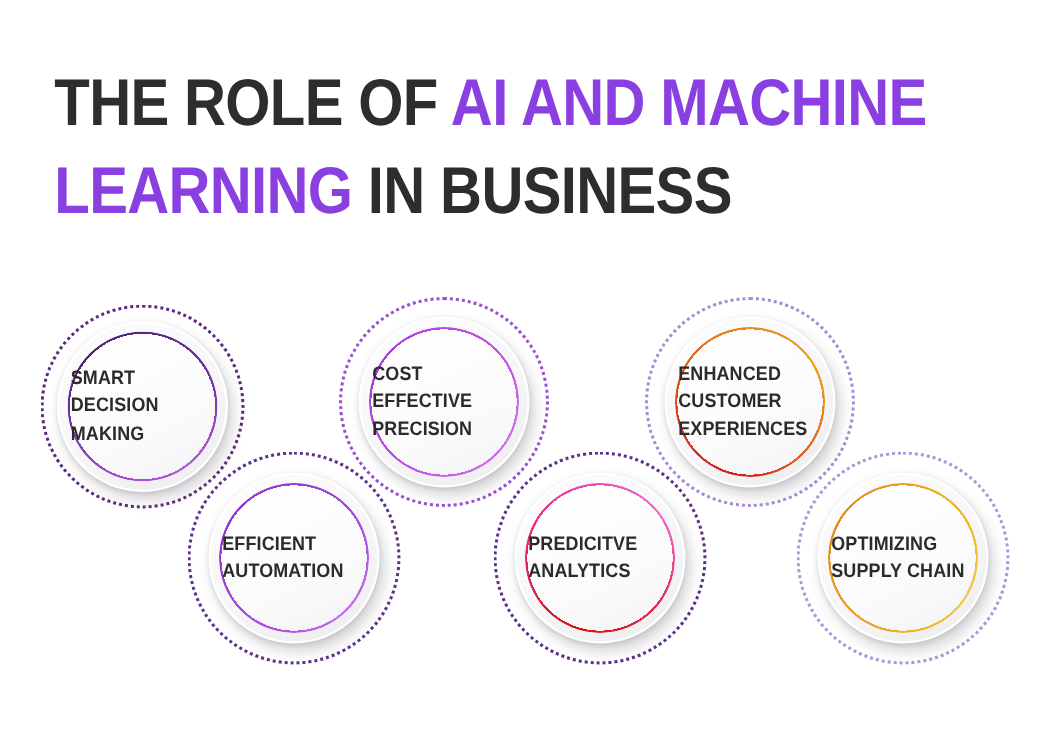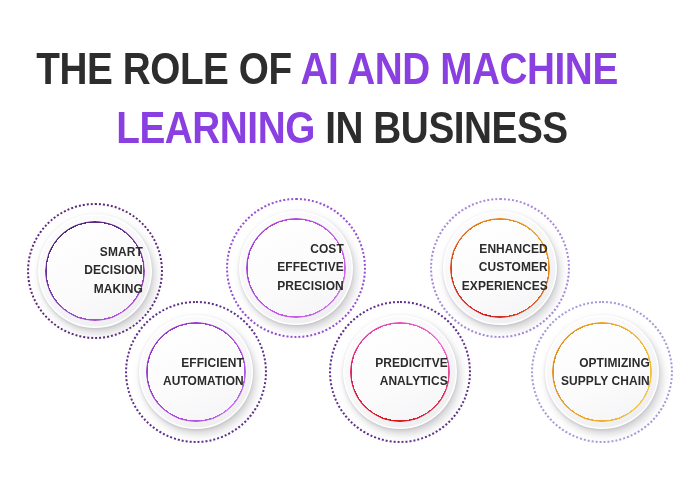--- a/index.html
+++ b/index.html
@@ -19,21 +19,21 @@
     height: 500px;
     background: #ffffff;
   }
 
   
   #title-block {
     position: absolute;
     left: 0;
     top: 40px;
     width: 604px;
-    text-align: right;
+    text-align: left;
     line-height: 1.34;
     letter-spacing: -0.5px;
   }
   .title-line {
     display: block;
     font-family: "Liberation Sans Narrow", "Liberation Sans", sans-serif;
     font-size: 44px;
     font-weight: bold;
     font-stretch: condensed;
     transform: scaleX(0.88);
@@ -90,21 +90,21 @@
     transform: translate(-50%, -50%);
     border-radius: 50%;
     background: linear-gradient(155deg, #ffffff 0%, #fbfbfc 60%, #f4f4f6 100%);
   }
   .badge-label {
     position: absolute;
     left: 50%;
     top: 50%;
     transform: translate(-50%, -50%);
     width: 104px;
-    text-align: right;
+    text-align: left;
     color: #2b2b2b;
     font-family: "Liberation Sans Narrow", "Liberation Sans", sans-serif;
     font-size: 13px;
     font-weight: bold;
     font-stretch: condensed;
     line-height: 1.42;
     letter-spacing: 0.1px;
     white-space: pre-line;
     pointer-events: none;
   }

